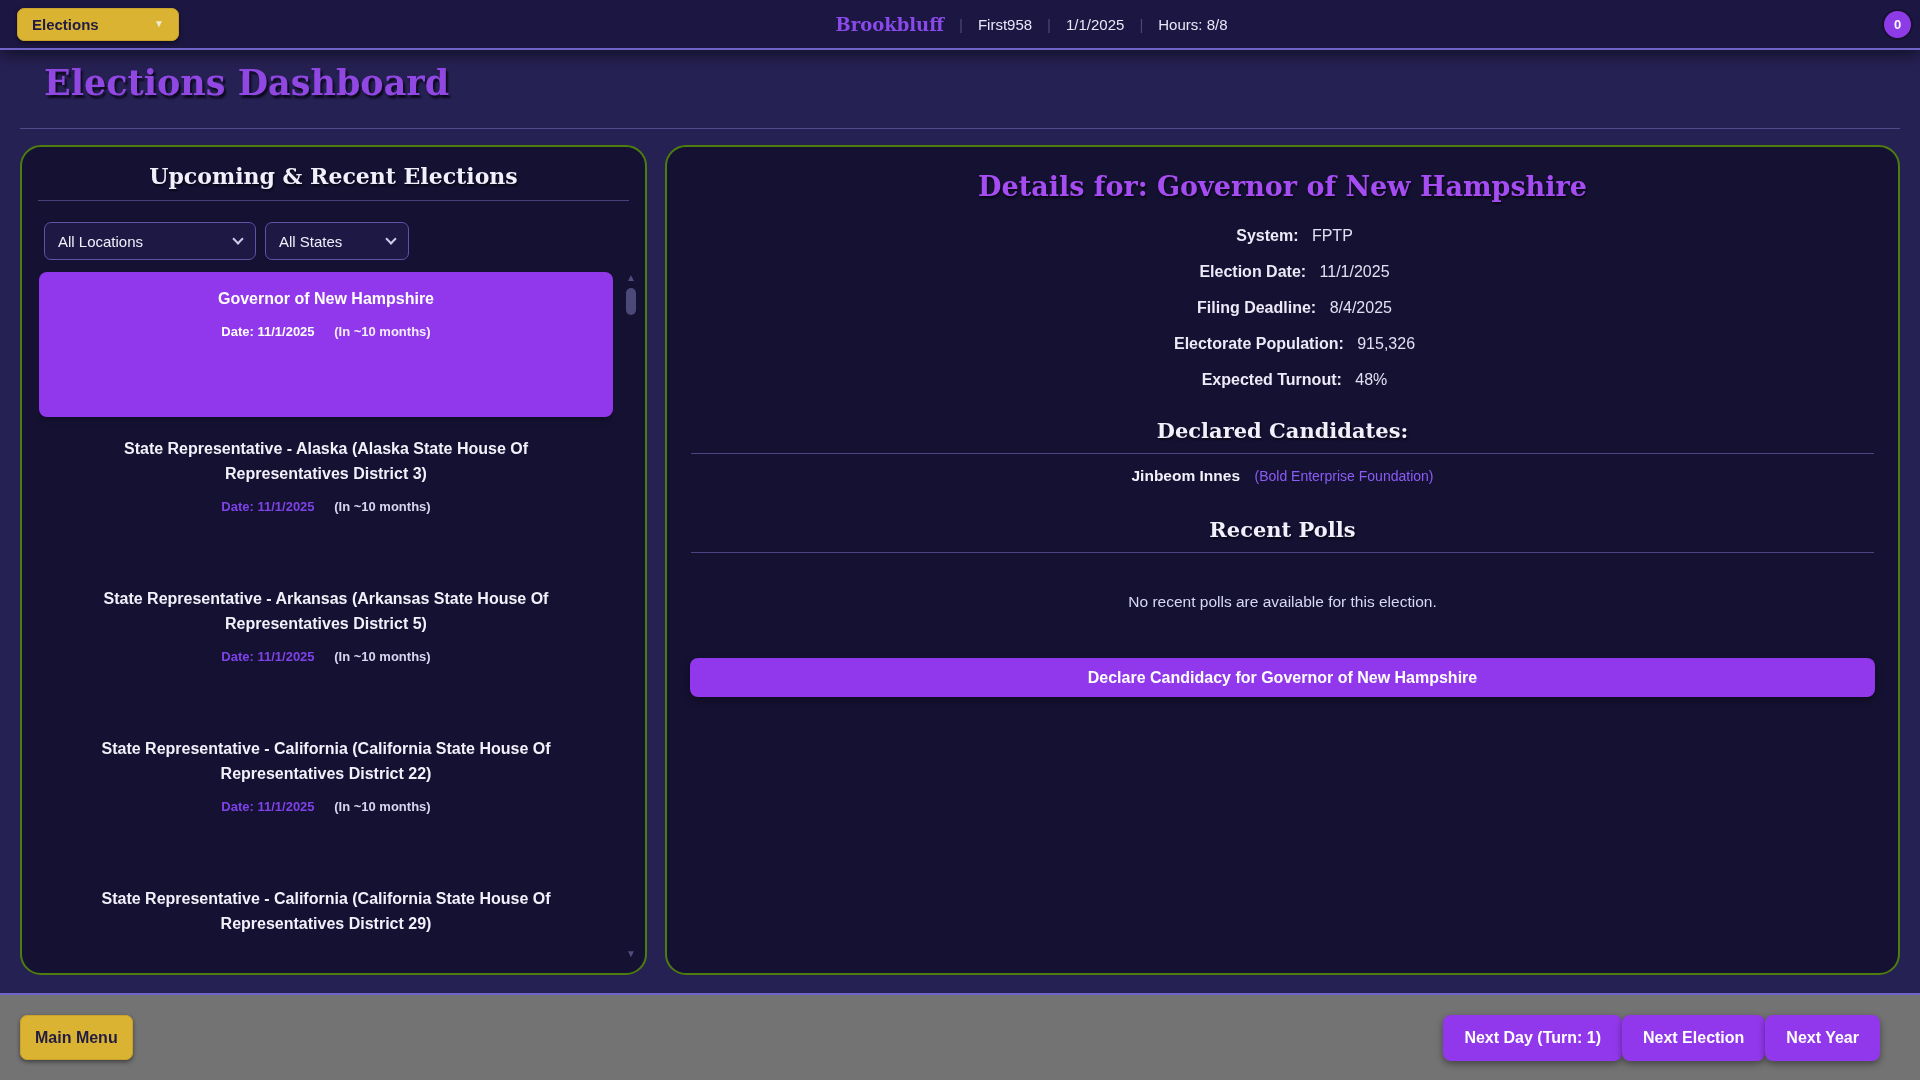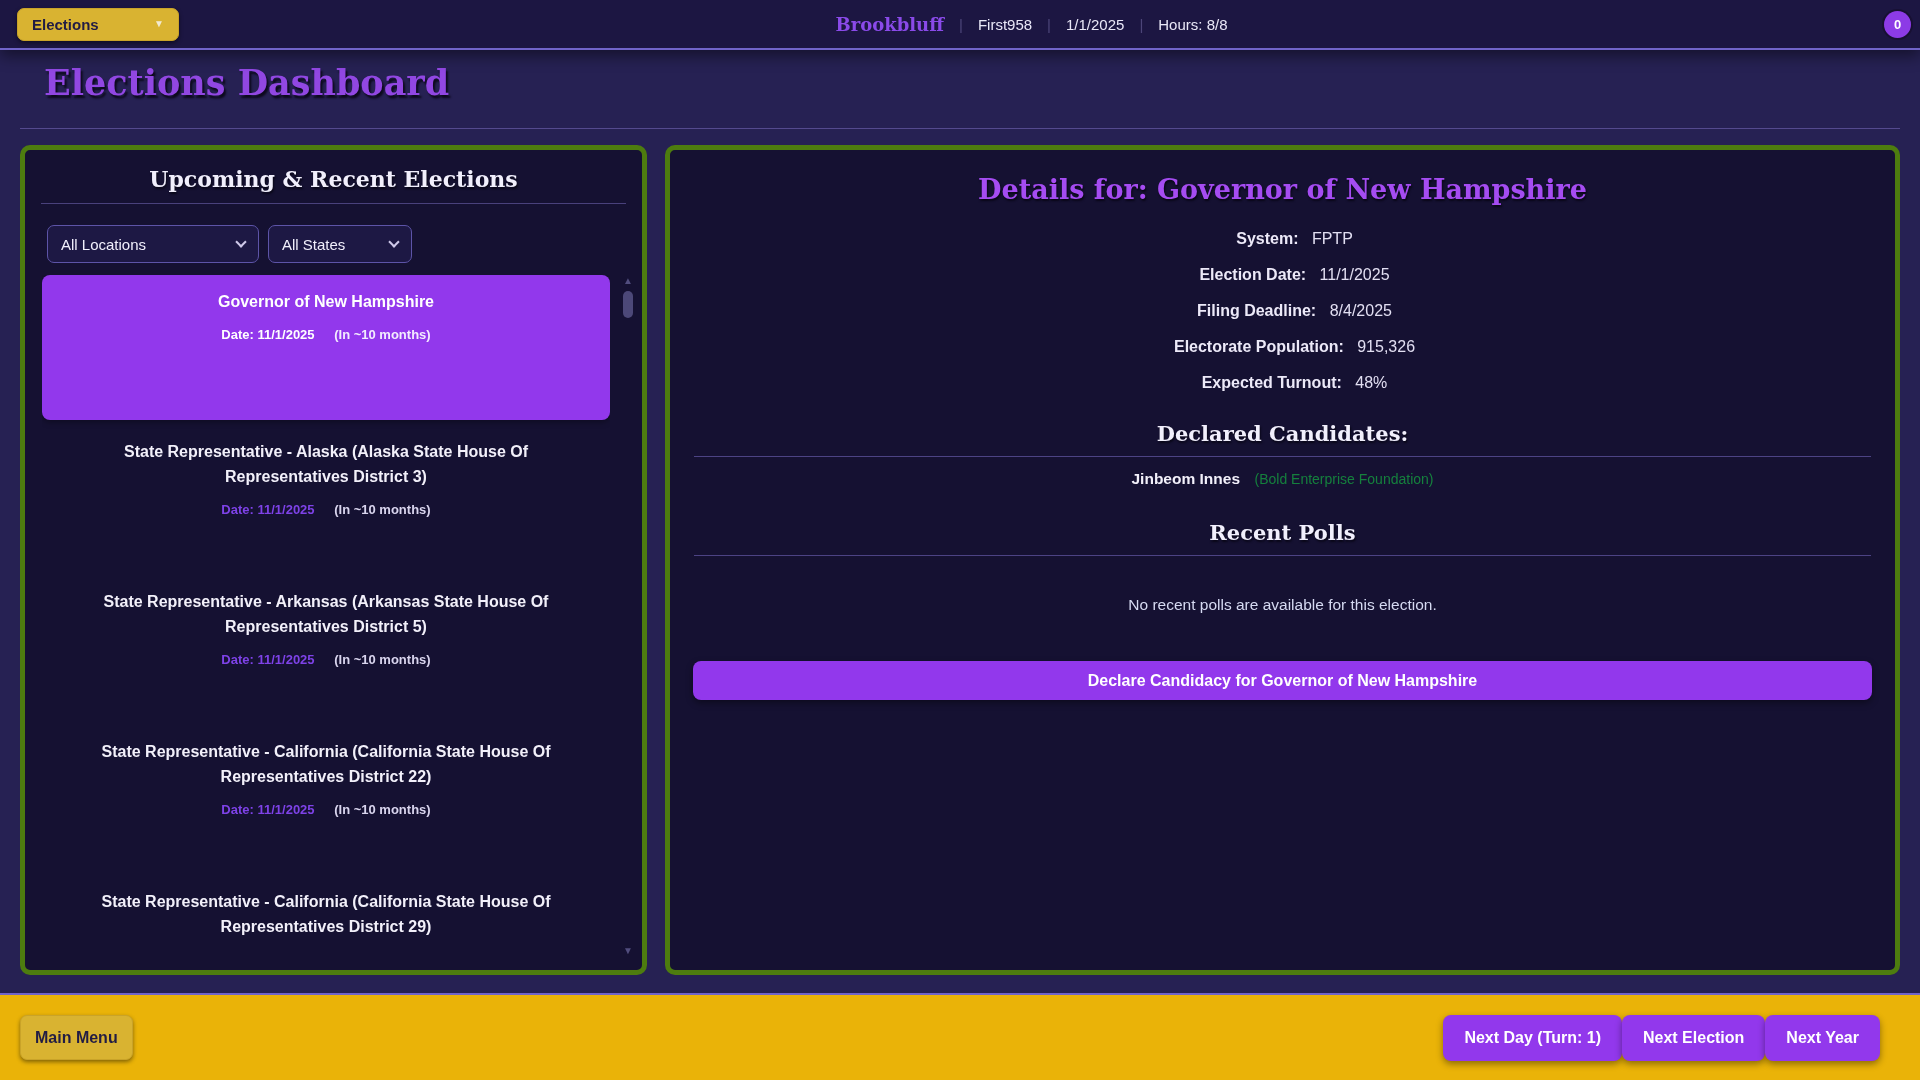--- a/index.html
+++ b/index.html
@@ -60,22 +60,22 @@
   }
   .title-rule {
     position: absolute; top: 128px; left: 20px; right: 20px;
     border: none; border-top: 1px solid #544a8e; margin: 0;
   }
 
   
   .panels { position: absolute; top: 145px; left: 20px; right: 20px; bottom: 105px; display: flex; gap: 18px; }
   .panel {
     background: #151132;
-    border: 5px solid #4d7c0f;
-    border-radius: 10px;
+    border: 2px solid #4d7c0f;
+    border-radius: 21px;
     position: relative;
     overflow: hidden;
   }
   .left-panel { width: 627px; flex: 0 0 627px; }
   .right-panel { flex: 1; }
 
   
   .panel-heading {
     margin: 16px 10px 0; text-align: center;
     font-size: 22px; font-weight: bold; color: #f1effc;
@@ -135,34 +135,34 @@
   .section-heading {
     margin: 20px 0 0; text-align: center;
     font-size: 21px; font-weight: bold; color: #f1effc;
     text-shadow: 1px 2px 2px rgba(8,6,20,0.9);
   }
   .section-rule { border: none; border-top: 1px solid #4c4384; margin: 10px 24px 0; }
   .candidates { margin: 0 24px; }
   .candidate { text-align: center; padding: 13px 0 12px; }
   .candidate + .candidate { border-top: 1px dotted #5b52a0; }
   .cand-name { font-size: 15.5px; font-weight: bold; color: #f2f0fa; }
-  .cand-party { font-size: 14px; color: #15803d; margin-left: 10px; }
+  .cand-party { font-size: 14px; color: #8b5cf6; margin-left: 10px; }
   .polls-empty { margin-top: 40px; text-align: center; font-size: 15.5px; color: #d6daf2; }
   .btn-purple {
     background: #9238ec; color: #ffffff; font-weight: bold;
     border: none; border-radius: 8px; cursor: pointer;
     box-shadow: 0 3px 7px rgba(0,0,0,0.4);
     font-family: "Liberation Sans", "DejaVu Sans", sans-serif;
   }
   .declare-btn { display: block; margin: 47px auto 0; width: calc(100% - 46px); height: 39px; font-size: 16px; }
 
   
   .bottombar {
     position: absolute; left: 0; right: 0; bottom: 0; height: 87px;
-    background: #eab308; border-top: 2px solid #7164c9;
+    background: #737373; border-top: 2px solid #7164c9;
     display: flex; align-items: center;
   }
   .main-menu-btn { min-width: 112px; height: 45px; margin-left: 20px; font-size: 16px; padding: 0 14px; }
   .bottom-right { margin-left: auto; margin-right: 40px; display: flex; gap: 0; }
   .next-btn { height: 46px; font-size: 16px; padding: 0 21px; }
 </style>
 </head>
 <body>
 
 <div class="topbar">

